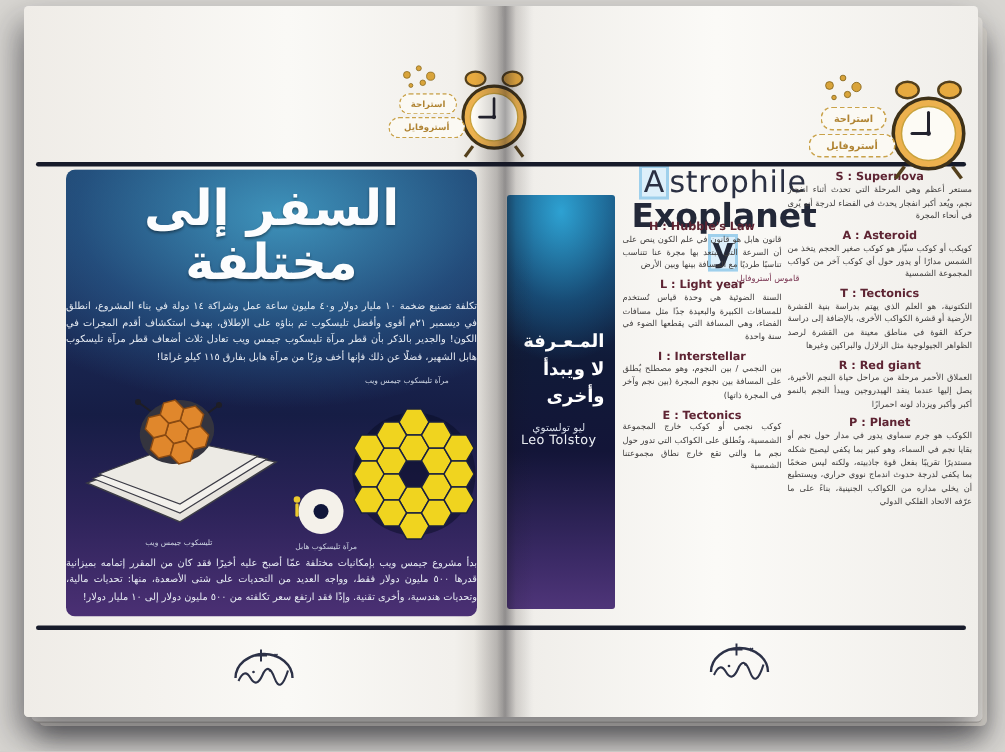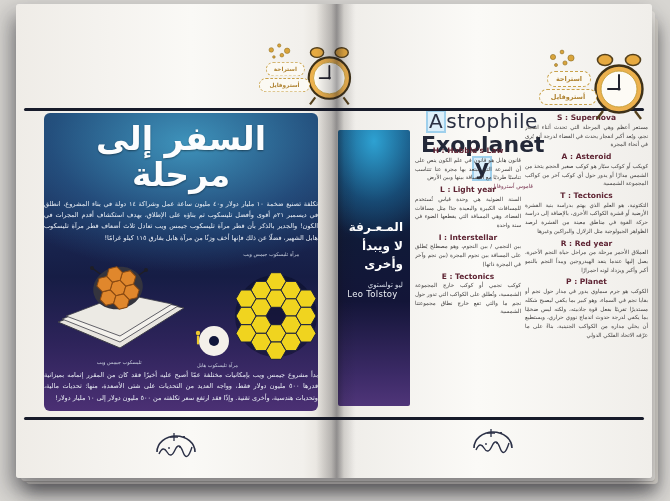--- a/index.html
+++ b/index.html
@@ -63,21 +63,21 @@
   .dt2{font-size:22px;color:#232838;font-weight:bold;line-height:1;margin-top:1px;}
   .hl{display:inline-block;border:2px solid #9fd0ec;background:#ddeffa;padding:0 1px;line-height:.95;}
   .dt-sub{font-size:5.5px;color:#7a3552;margin-top:2px;text-align:right;padding-right:10px;direction:rtl;}
 
   .quote-band{position:absolute;left:3px;top:126px;width:72px;height:276px;border-radius:2px;z-index:3;
      box-sizing:border-box;padding:88px 7px 0 4px;
      background:
        radial-gradient(150% 55% at 50% 4%, rgba(47,167,216,.95) 0%, rgba(28,108,158,.5) 40%, rgba(0,0,0,0) 66%),
        linear-gradient(180deg,#163f66 0%,#101a38 40%,#131538 62%,#3b2a66 88%,#4f3579 100%);}
   .q-line{color:#fff;font-weight:bold;font-size:12px;line-height:1.55;direction:rtl;text-align:right;}
-  .q-author-ar{margin-top:7px;font-size:7px;color:#d6dce8;text-align:right;direction:rtl;}
+  .q-author-ar{margin-top:7px;font-size:7px;color:#d6dce8;text-align:center;direction:rtl;}
   .q-author-en{font-size:8.5px;color:#eef1f6;text-align:center;letter-spacing:.3px;}
 
   .dict-col{position:absolute;z-index:3;overflow:hidden;}
   .col-middle{left:80px;top:142px;width:106px;height:252px;}
   .col-right{left:190px;top:109px;width:123px;height:301px;}
   .entry{margin-bottom:3px;}
   .entry-label{font-size:7.5px;font-weight:bold;color:#5e2433;text-align:center;line-height:1.25;}
   .entry-def{font-size:5.5px;color:#3f3d3c;direction:rtl;text-align:justify;text-align-last:right;
      line-height:1.58;margin-top:.5px;}
 </style>
@@ -113,21 +113,21 @@
         </svg>
         <div class="banner banner-top">
           <span>استراحة</span>
         </div>
         <div class="banner banner-bottom">
           <span>أستروفايل</span>
         </div>
       </div>
 
       <div class="feature-panel">
-        <div class="feat-title">السفر إلى مرحلة</div>
+        <div class="feat-title">السفر إلى مختلفة</div>
         <p class="feat-para">تكلفة تصنيع ضخمة ١٠ مليار دولار و٤٠ مليون ساعة عمل وشراكة ١٤ دولة في بناء المشروع، انطلق في ديسمبر ٢١م أقوى وأفضل تليسكوب تم بناؤه على الإطلاق، بهدف استكشاف أقدم المجرات في الكون! والجدير بالذكر بأن قطر مرآة تليسكوب جيمس ويب تعادل ثلاث أضعاف قطر مرآة تليسكوب هابل الشهير، فضلًا عن ذلك فإنها أخف وزنًا من مرآة هابل بفارق ١١٥ كيلو غرامًا!</p>
 
         <div class="illus-row">
           <div class="telescope-fig">
             <svg viewBox="0 0 135 92" width="135" height="92">
               <path d="M6,60 L68,86 L132,46 L76,34 Z" fill="#e8e5df" stroke="#3c3c46" stroke-width="1"></path>
               <path d="M10,57 L68,80 L126,44 L74,33 Z" fill="#f3f1ec" stroke="#3c3c46" stroke-width=".8"></path>
               <path d="M14,54 L68,74 L120,42 L72,32 Z" fill="#eceae4" stroke="#3c3c46" stroke-width=".8"></path>
               <line x1="40" y1="6" x2="62" y2="22" stroke="#1e1e26" stroke-width="1.4"></line>
               <line x1="94" y1="8" x2="72" y2="24" stroke="#1e1e26" stroke-width="1.4"></line>
@@ -274,21 +274,21 @@
             <div class="entry-label">A : Asteroid</div>
             <div class="entry-def">كويكب أو كوكب سيّار هو كوكب صغير الحجم يتخذ من الشمس مدارًا أو يدور حول أي كوكب آخر من كواكب المجموعة الشمسية</div>
           </div>
 
           <div class="entry">
             <div class="entry-label">T : Tectonics</div>
             <div class="entry-def">التكتونية، هو العلم الذي يهتم بدراسة بنية القشرة الأرضية أو قشرة الكواكب الأخرى، بالإضافة إلى دراسة حركة القوة في مناطق معينة من القشرة لرصد الظواهر الجيولوجية مثل الزلازل والبراكين وغيرها</div>
           </div>
 
           <div class="entry">
-            <div class="entry-label">R : Red year</div>
+            <div class="entry-label">R : Red giant</div>
             <div class="entry-def">العملاق الأحمر مرحلة من مراحل حياة النجم الأخيرة، يصل إليها عندما ينفد الهيدروجين ويبدأ النجم بالنمو أكبر وأكبر ويزداد لونه احمرارًا</div>
           </div>
 
 
           <div class="entry">
             <div class="entry-label">P : Planet</div>
             <div class="entry-def">الكوكب هو جرم سماوي يدور في مدار حول نجم أو بقايا نجم في السماء، وهو كبير بما يكفي ليصبح شكله مستديرًا تقريبًا بفعل قوة جاذبيته، ولكنه ليس ضخمًا بما يكفي لدرجة حدوث اندماج نووي حراري، ويستطيع أن يخلي مداره من الكواكب الجنينية، بناءً على ما عرّفه الاتحاد الفلكي الدولي</div>
           </div>
         </div>
 

